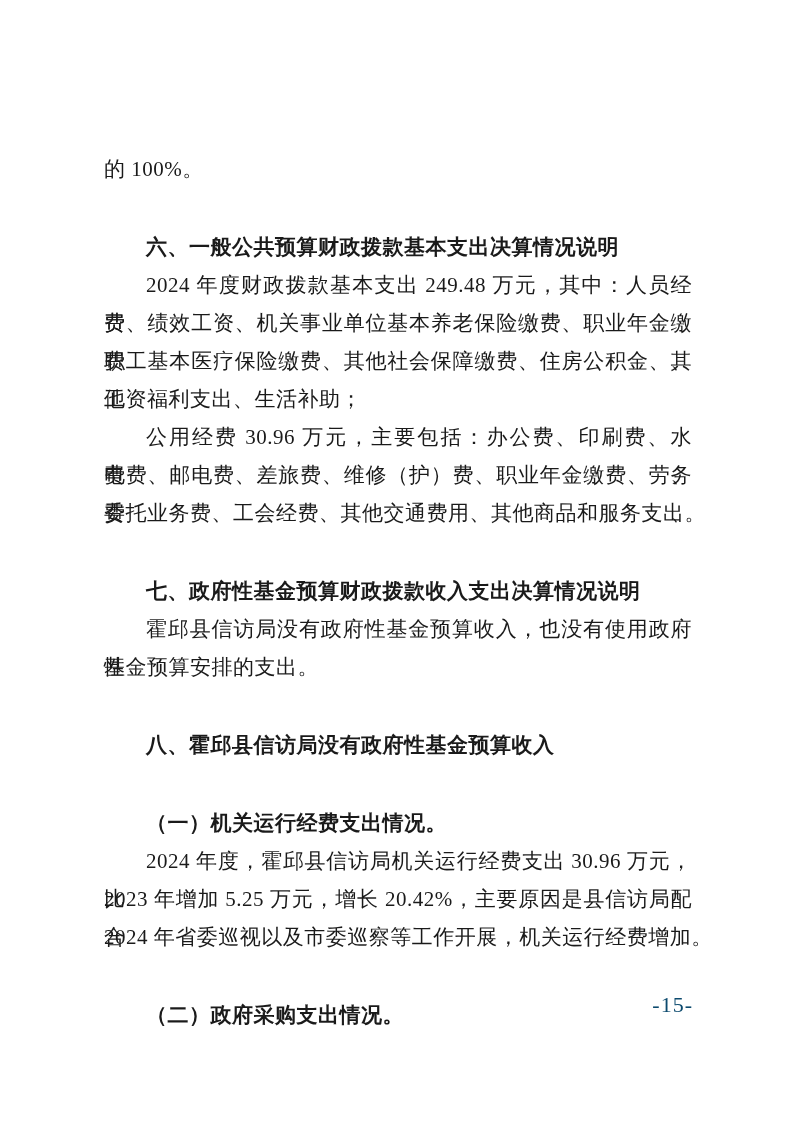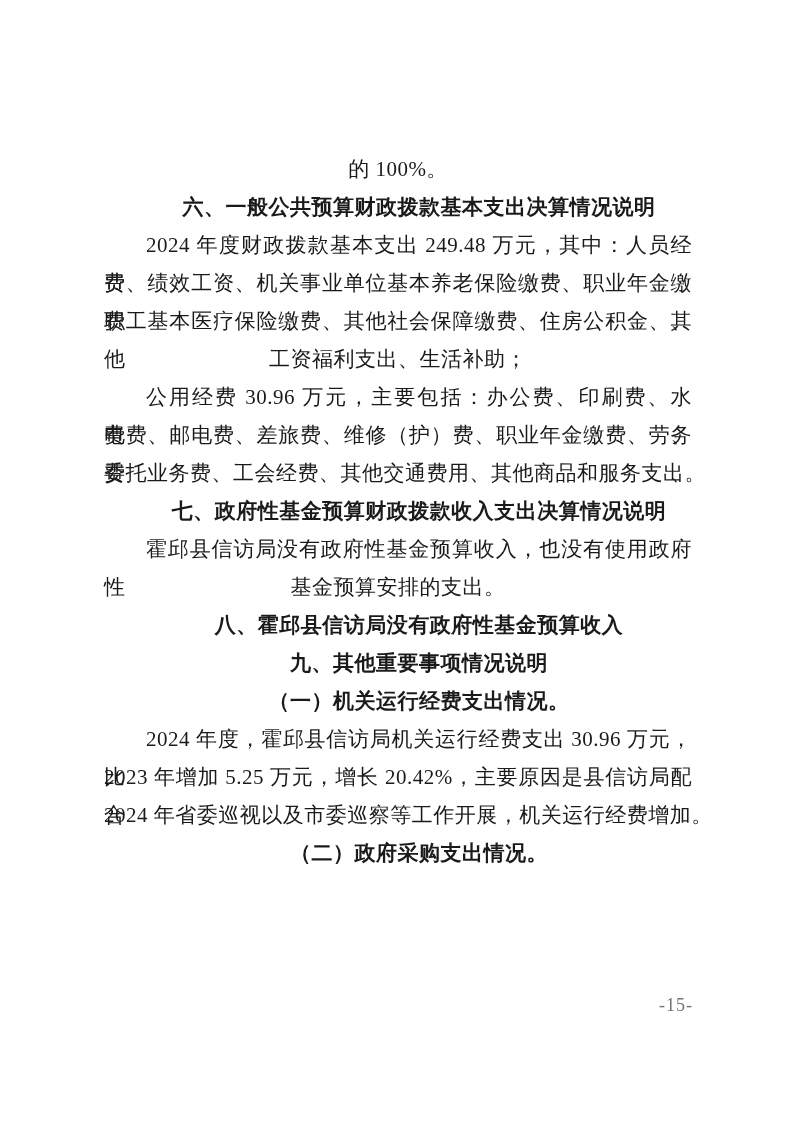--- a/index.html
+++ b/index.html
@@ -21,49 +21,50 @@
     left: 104px;
     top: 150px;
     width: 588px;
   }
   .line {
     height: 38px;
     line-height: 38px;
     font-size: 21px;
     white-space: nowrap;
     overflow: visible;
-    text-align: center;
+    text-align: left;
   }
   .line.body {
     font-family: "Liberation Serif", "DejaVu Serif", serif;
     font-weight: 400;
     letter-spacing: 0.5px;
   }
   .line.heading {
     font-family: "Liberation Sans", "DejaVu Sans", sans-serif;
     font-weight: 700;
     letter-spacing: 0.5px;
+    margin-top: 40px;
   }
   .line.indent {
     text-indent: 2em;
   }
   .line.justify {
     white-space: normal;
     text-align: justify;
     text-align-last: justify;
     text-justify: inter-character;
   }
   .page-number {
     position: absolute;
     top: 993px;
     right: 100px;
-    font-size: 18px;
+    font-size: 22px;
     line-height: 24px;
     font-family: "Liberation Serif", "DejaVu Serif", serif;
-    color: #737373;
+    color: #0c4a6e;
     letter-spacing: 1px;
   }
 </style>
 </head>
 <body>
 
 <div class="page">
   <div class="content">
       <div class="line body">的 100%。</div>
       <div class="line heading indent">六、一般公共预算财政拨款基本支出决算情况说明</div>
@@ -71,21 +72,20 @@
       <div class="line body justify">费、绩效工资、机关事业单位基本养老保险缴费、职业年金缴费、</div>
       <div class="line body justify">职工基本医疗保险缴费、其他社会保障缴费、住房公积金、其他</div>
       <div class="line body">工资福利支出、生活补助；</div>
       <div class="line body indent justify">公用经费 30.96 万元，主要包括：办公费、印刷费、水费、</div>
       <div class="line body justify">电费、邮电费、差旅费、维修（护）费、职业年金缴费、劳务费、</div>
       <div class="line body">委托业务费、工会经费、其他交通费用、其他商品和服务支出。</div>
       <div class="line heading indent">七、政府性基金预算财政拨款收入支出决算情况说明</div>
       <div class="line body indent justify">霍邱县信访局没有政府性基金预算收入，也没有使用政府性</div>
       <div class="line body">基金预算安排的支出。</div>
       <div class="line heading indent">八、霍邱县信访局没有政府性基金预算收入</div>
-      <div class="line heading indent">九、其他重要事项情况说明</div>
       <div class="line heading indent">（一）机关运行经费支出情况。</div>
       <div class="line body indent justify">2024 年度，霍邱县信访局机关运行经费支出 30.96 万元，比</div>
       <div class="line body justify">2023 年增加 5.25 万元，增长 20.42%，主要原因是县信访局配合</div>
       <div class="line body">2024 年省委巡视以及市委巡察等工作开展，机关运行经费增加。</div>
       <div class="line heading indent">（二）政府采购支出情况。</div>
     </div>
   <div class="page-number">-15-</div>
 </div>
 
 </body></html>

